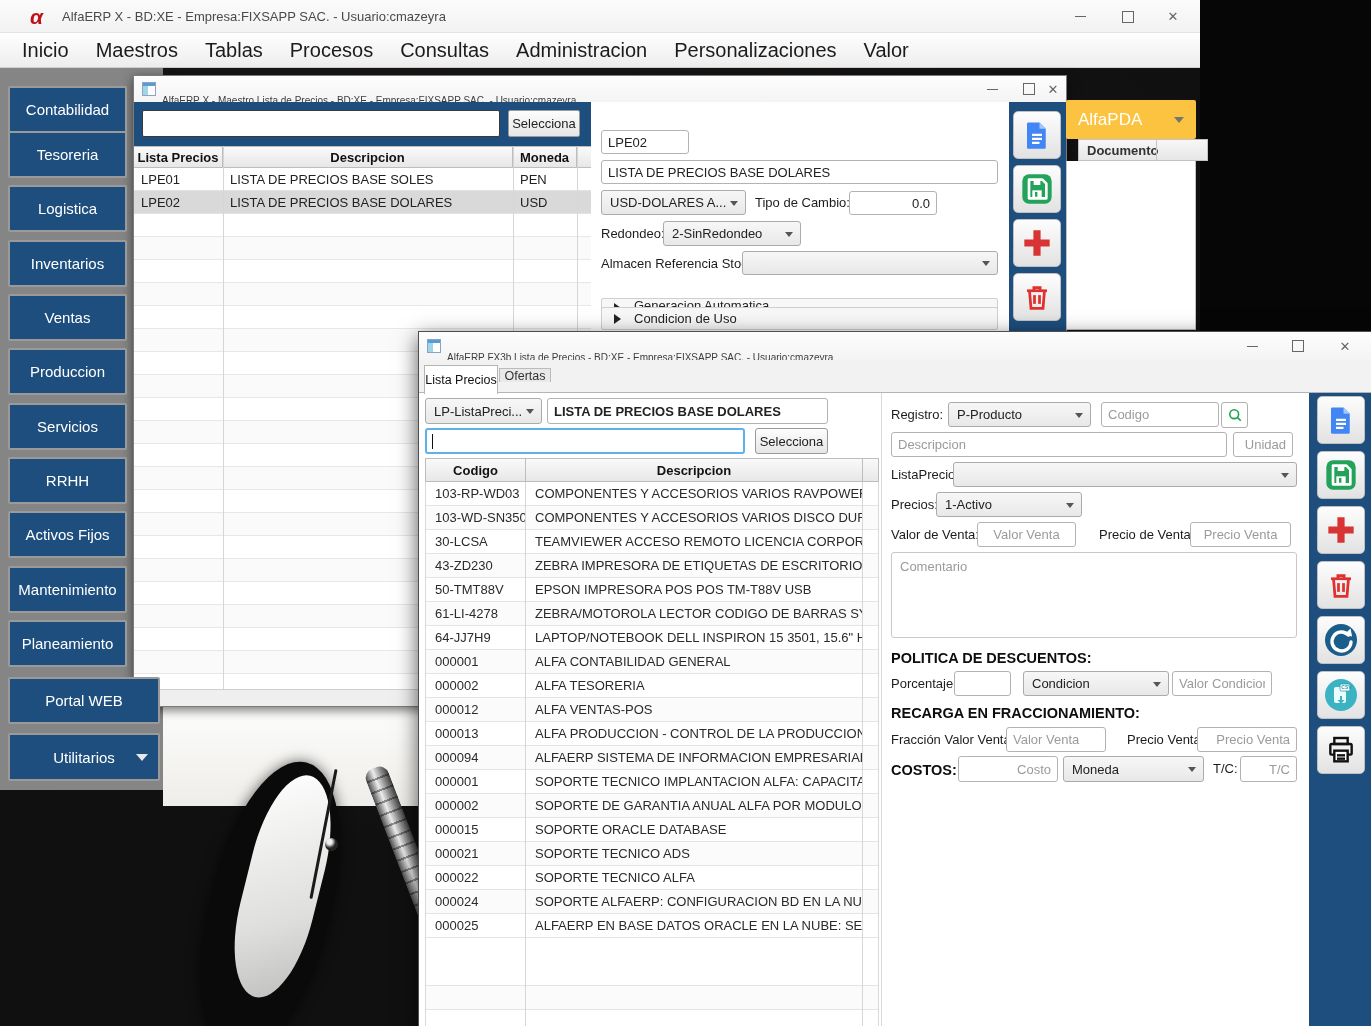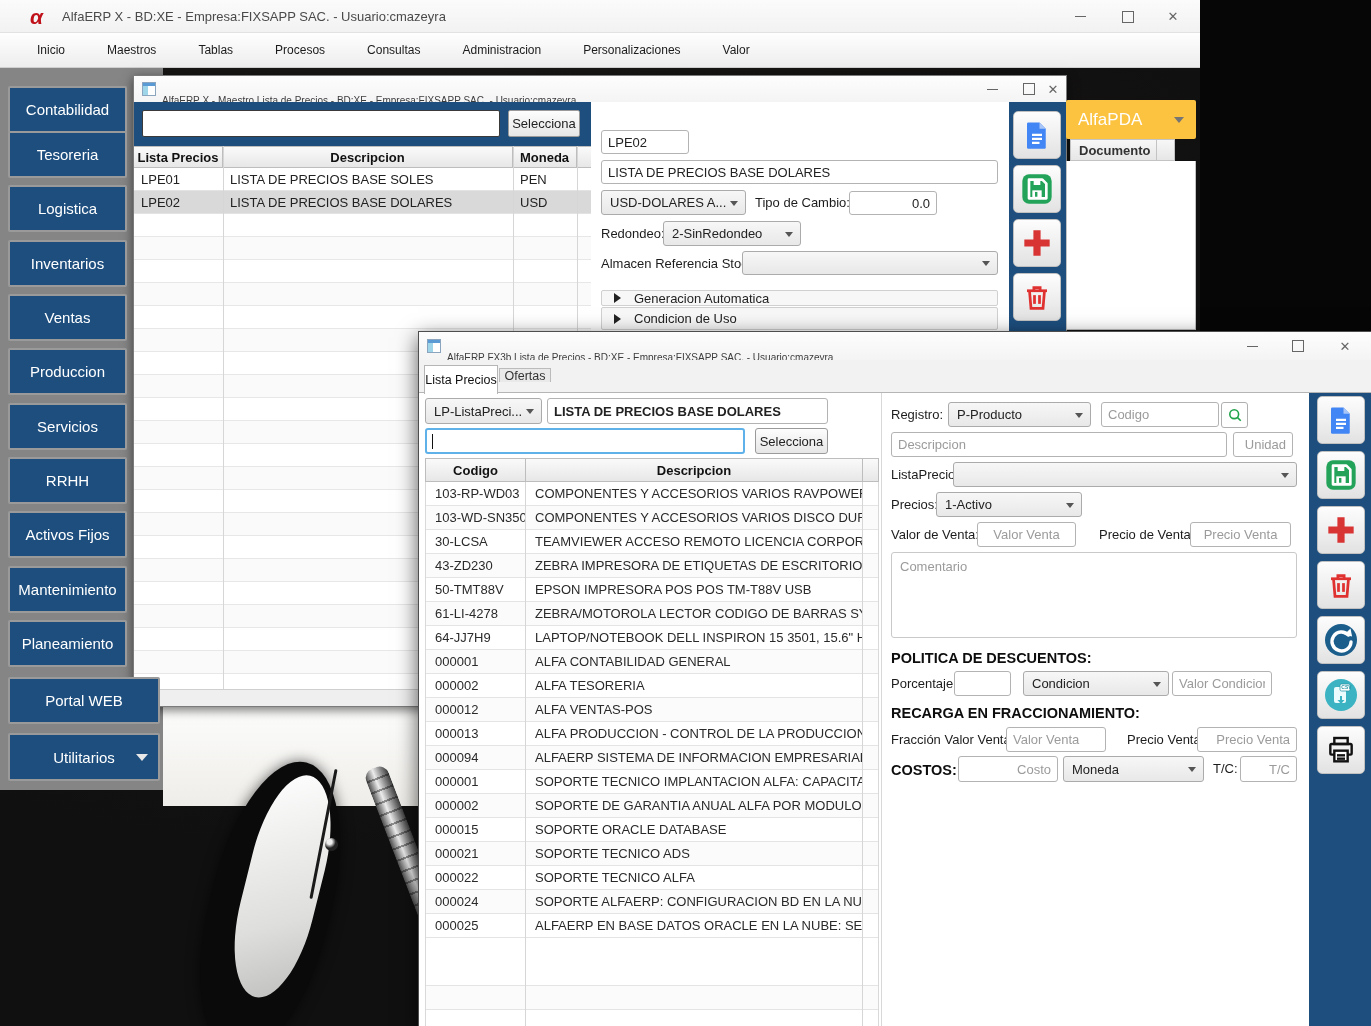--- a/index.html
+++ b/index.html
@@ -9,21 +9,21 @@
   
   #main-win{position:absolute;left:0;top:0;width:1200px;height:1026px;background:#131211;}
   .mw-titlebar{position:absolute;left:0;top:0;width:100%;height:33px;background:linear-gradient(#fbfbfb,#f2f2f2);border-bottom:1px solid #e2e2e2;box-sizing:border-box;}
   .alpha-logo{position:absolute;left:30px;top:3px;font-size:21px;font-weight:bold;font-style:italic;color:#c0111a;line-height:28px;}
   .mw-title{position:absolute;left:62px;top:0;line-height:33px;font-size:13px;color:#4a4a4a;white-space:nowrap;}
   .winctl{position:absolute;top:0;width:30px;height:33px;display:flex;align-items:center;justify-content:center;color:#666;}
   .ctl-min-bar{width:11px;height:1px;background:#666;}
   .ctl-max-box{width:10px;height:10px;border:1px solid #666;}
   .ctl-x{font-size:13px;color:#666;line-height:1;}
   .mw-menubar{position:absolute;left:0;top:33px;width:100%;height:35px;background:linear-gradient(#fefefe,#ededed);border-bottom:1px solid #cfcfcf;display:flex;align-items:center;padding-left:22px;gap:27px;box-sizing:border-box;}
-  .menu-item{font-size:12px;color:#1b1b1b;white-space:nowrap;margin-left:15px;}
+  .menu-item{font-size:20px;color:#1b1b1b;white-space:nowrap;}
   .mw-client{position:absolute;left:0;top:68px;width:1200px;height:958px;overflow:hidden;
     background:radial-gradient(ellipse 900px 520px at 34% 28%, #222120, #151413 65%, #111010);}
   .photo-band{position:absolute;left:163px;top:637px;width:258px;height:101px;background:linear-gradient(#fdfdfc,#eeede9);}
   .lens{position:absolute;left:210px;top:690px;width:120px;height:300px;transform:rotate(14deg);background:#0b0a0a;border-radius:60px/140px;box-shadow:0 0 14px rgba(0,0,0,.6);}
   .lens-inner{position:absolute;left:30px;top:12px;right:16px;bottom:60px;background:linear-gradient(150deg,#ffffff,#dededc 65%,#bdbdbb);border-radius:50px/120px;}
   .temple-wire{position:absolute;left:322px;top:700px;width:3px;height:132px;background:#1a1a1a;transform:rotate(11deg);border-radius:2px;}
   .droplet{position:absolute;left:325px;top:770px;width:13px;height:13px;border-radius:50%;background:radial-gradient(circle at 35% 30%, #eee 0 20%, #222 50%);}
   .pen{position:absolute;left:362px;top:700px;width:24px;height:192px;transform:rotate(-21deg);transform-origin:top center;border-radius:10px 10px 5px 5px;
     background-image:repeating-linear-gradient(180deg, rgba(0,0,0,0) 0 10px, rgba(0,0,0,.38) 10px 12px),linear-gradient(90deg,#4a4a4a,#ececec 40%,#8f8f8f 70%,#3a3a3a);}
   .sidebar-backing{position:absolute;left:0;top:0;width:163px;height:722px;background:#858585;}
@@ -73,21 +73,21 @@
   .expander{position:absolute;background:#f7f7f7;border:1px solid #d0d0d0;border-radius:2px;display:flex;align-items:center;box-sizing:border-box;}
   .exp-tri{width:0;height:0;border:5px solid transparent;border-left:7px solid #222;margin:0 8px 0 12px;}
   .exp-lbl{font-size:13px;color:#222;}
   .ms-bottom{position:absolute;left:0;top:613px;width:932px;height:17px;background:#efefef;border-top:1px solid #cfcfcf;box-sizing:border-box;}
 
   
   #alfapda{position:absolute;left:1066px;top:100px;width:130px;height:230px;z-index:12;}
   .pda-hdr{position:absolute;left:0;top:0;width:130px;height:39px;background:#fcc340;border-radius:2px;display:flex;align-items:center;box-sizing:border-box;}
   .pda-title{color:#fff;font-size:17px;margin-left:12px;}
   .pda-arrow{position:absolute;right:12px;top:17px;width:0;height:0;border:5px solid transparent;border-top:6px solid #757575;}
-  .pda-colhdr{position:absolute;left:4px;top:39px;width:105px;height:22px;background:linear-gradient(#f7f7f7,#e6e6e6);border:1px solid #c3c3c3;box-sizing:border-box;display:flex;align-items:center;}
+  .pda-colhdr{position:absolute;left:12px;top:39px;width:130px;height:22px;background:linear-gradient(#f7f7f7,#e6e6e6);border:1px solid #c3c3c3;box-sizing:border-box;display:flex;align-items:center;}
   .pda-colhdr span{font-weight:bold;font-size:13px;color:#333;margin-left:8px;}
   .pda-coldiv{position:absolute;left:90px;top:39px;width:1px;height:22px;background:#c3c3c3;}
   .pda-body{position:absolute;left:0;top:61px;width:130px;height:169px;background:#fff;border:1px solid #c3c3c3;border-top:none;box-sizing:border-box;}
 
   
   #front{position:absolute;left:418px;top:331px;width:953px;height:695px;background:#fff;border:1px solid #4e4e4e;box-shadow:0 6px 20px rgba(0,0,0,.65);z-index:40;box-sizing:content-box;}
   .fw-tabstrip{position:absolute;left:0;top:28px;width:953px;height:33px;background:#f2f2f2;border-bottom:1px solid #b5b5b5;box-sizing:border-box;}
   .tab{position:absolute;display:flex;align-items:center;justify-content:center;font-size:12.5px;box-sizing:border-box;}
   .tab.active{left:5px;top:5px;width:74px;height:29px;background:#fff;border:1px solid #b5b5b5;border-bottom:none;z-index:2;color:#111;}
   .tab.inactive{left:80px;top:8px;width:52px;height:14px;background:#e9e9e9;border:1px solid #bbb;border-bottom:none;color:#333;}
@@ -218,21 +218,21 @@
       <input class="input" style="left: 258px; top: 89px; width: 88px; height: 24px; text-align: right;" value="0.0">
       <div class="lbl" style="left:10px;top:119px;line-height:25px;">Redondeo:</div>
       <div class="dd" style="left:72px;top:119px;width:138px;height:25px;">
           <span>2-SinRedondeo</span>
           <span class="dd-arrow"></span>
         </div>
       <div class="lbl" style="left:10px;top:150px;line-height:24px;">Almacen Referencia Stock:</div>
       <div class="dd" style="left:151px;top:149px;width:256px;height:24px;">
           <span class="dd-arrow"></span>
         </div>
-      <div class="expander" style="left:10px;top:188px;width:397px;height:16px;">
+      <div class="expander" style="left:10px;top:196px;width:397px;height:16px;align-items:flex-end;">
         <span class="exp-tri"></span>
         <span class="exp-lbl">Generacion Automatica</span>
       </div>
       <div class="expander" style="left:10px;top:205px;width:397px;height:23px;">
         <span class="exp-tri"></span>
         <span class="exp-lbl">Condicion de Uso</span>
       </div>
     </div>
 
     <div class="tool-strip" style="left:875px;top:26px;width:57px;height:587px;">

